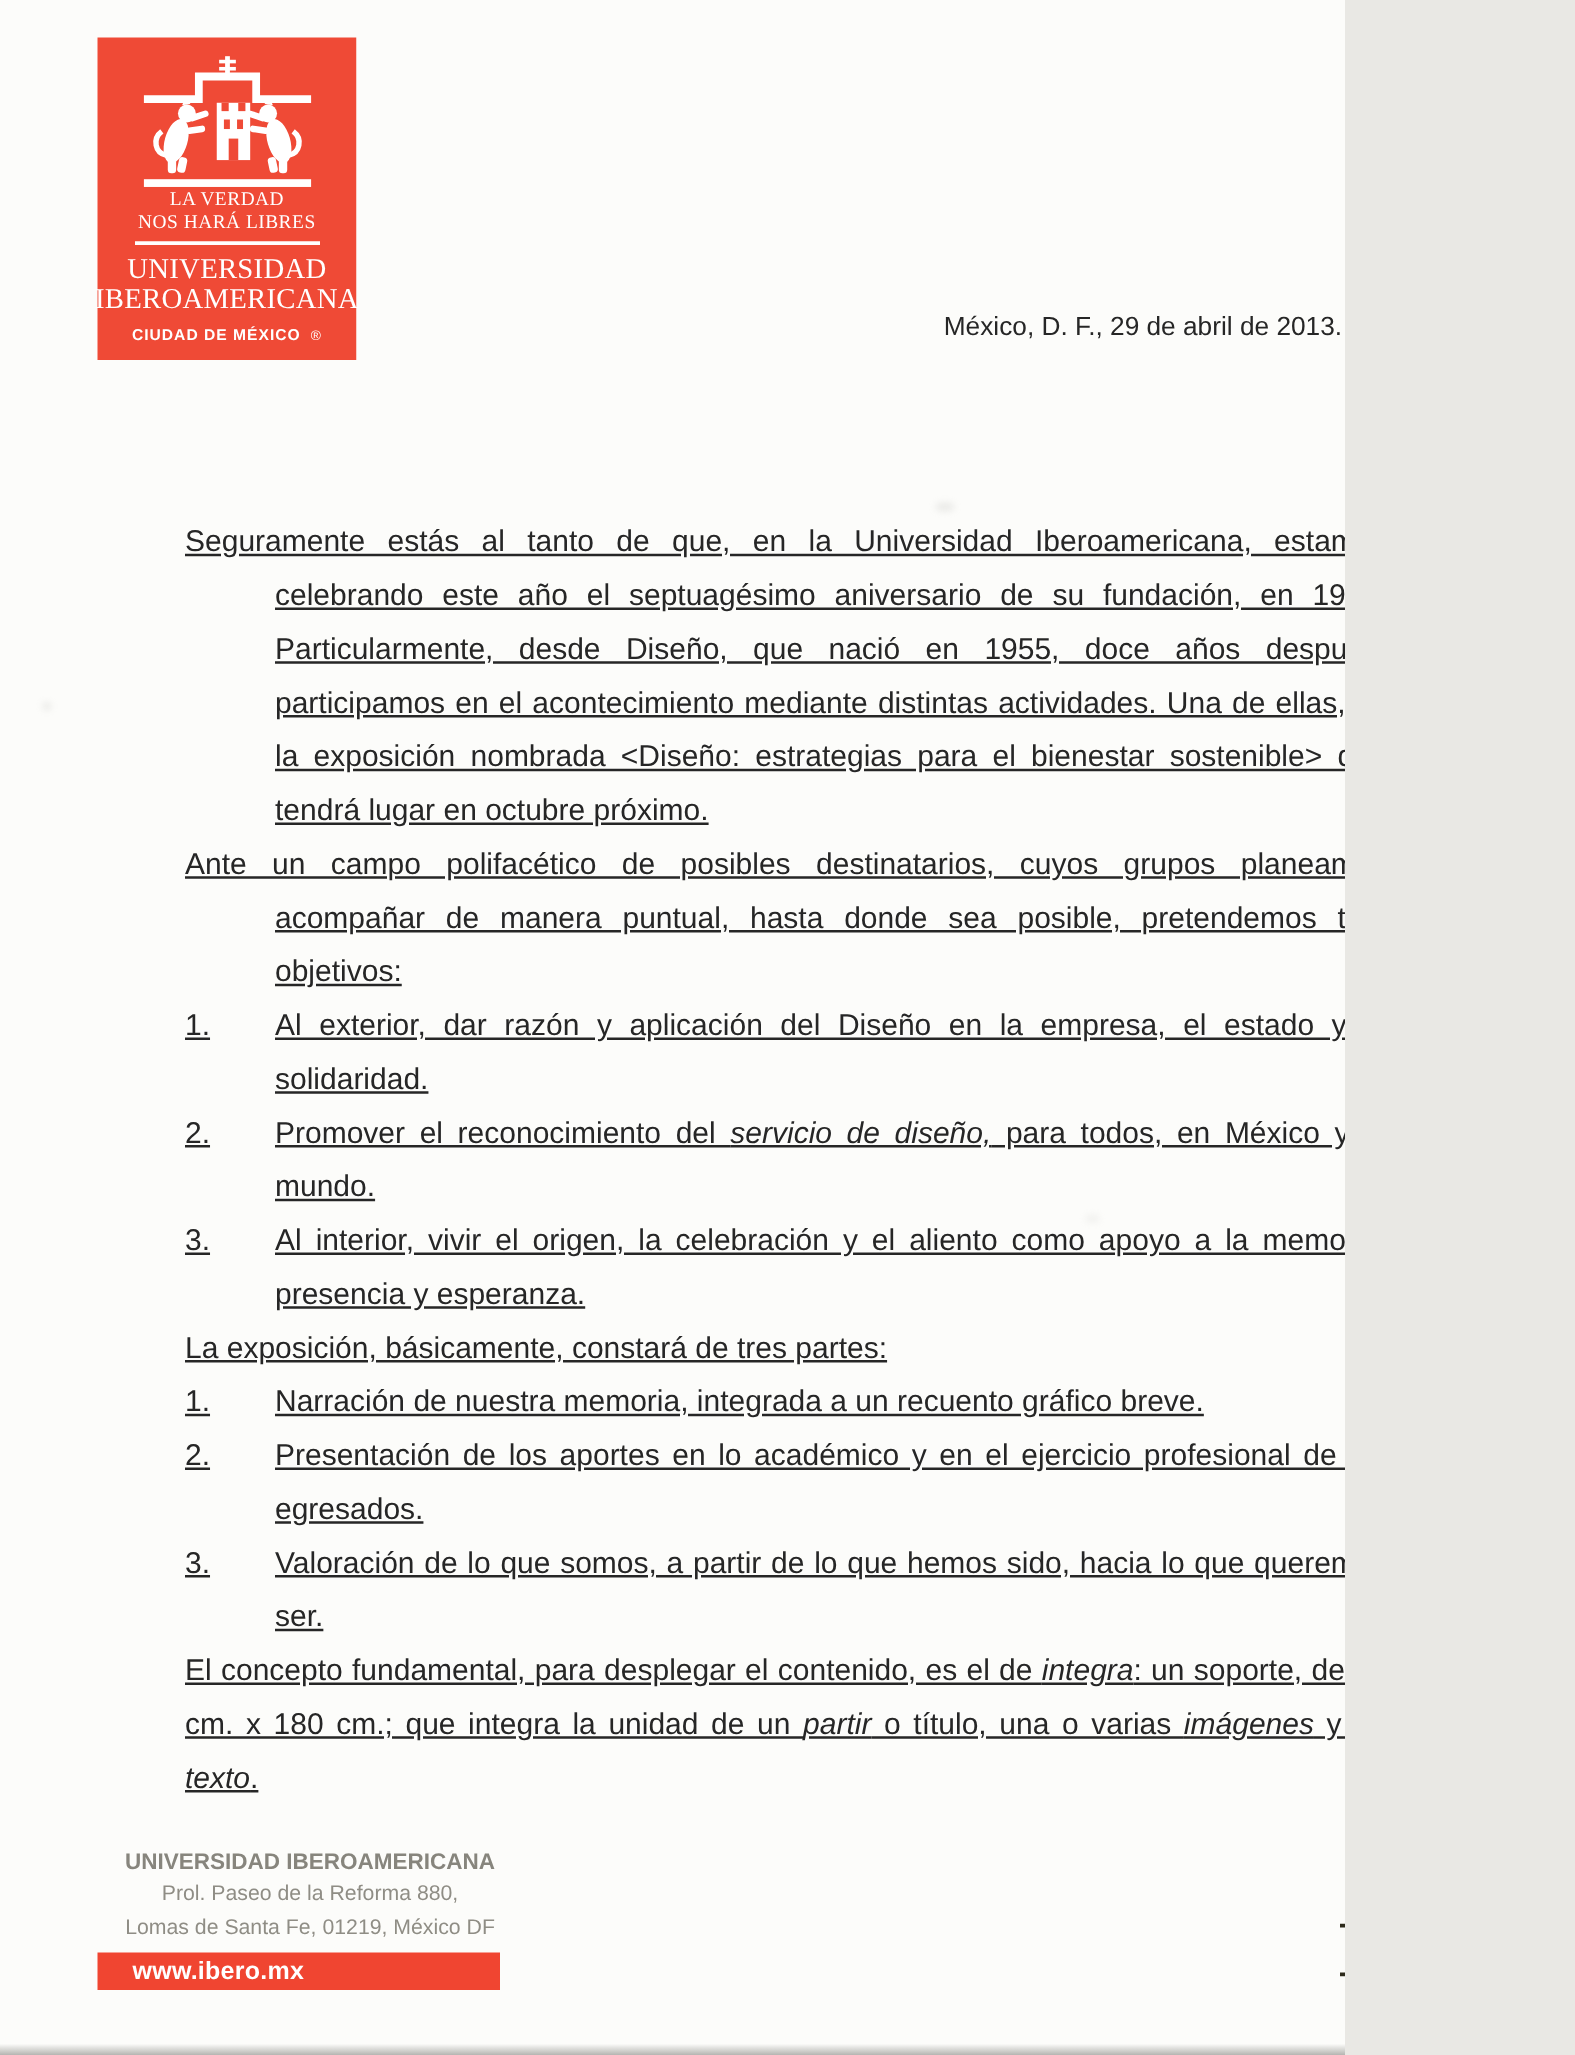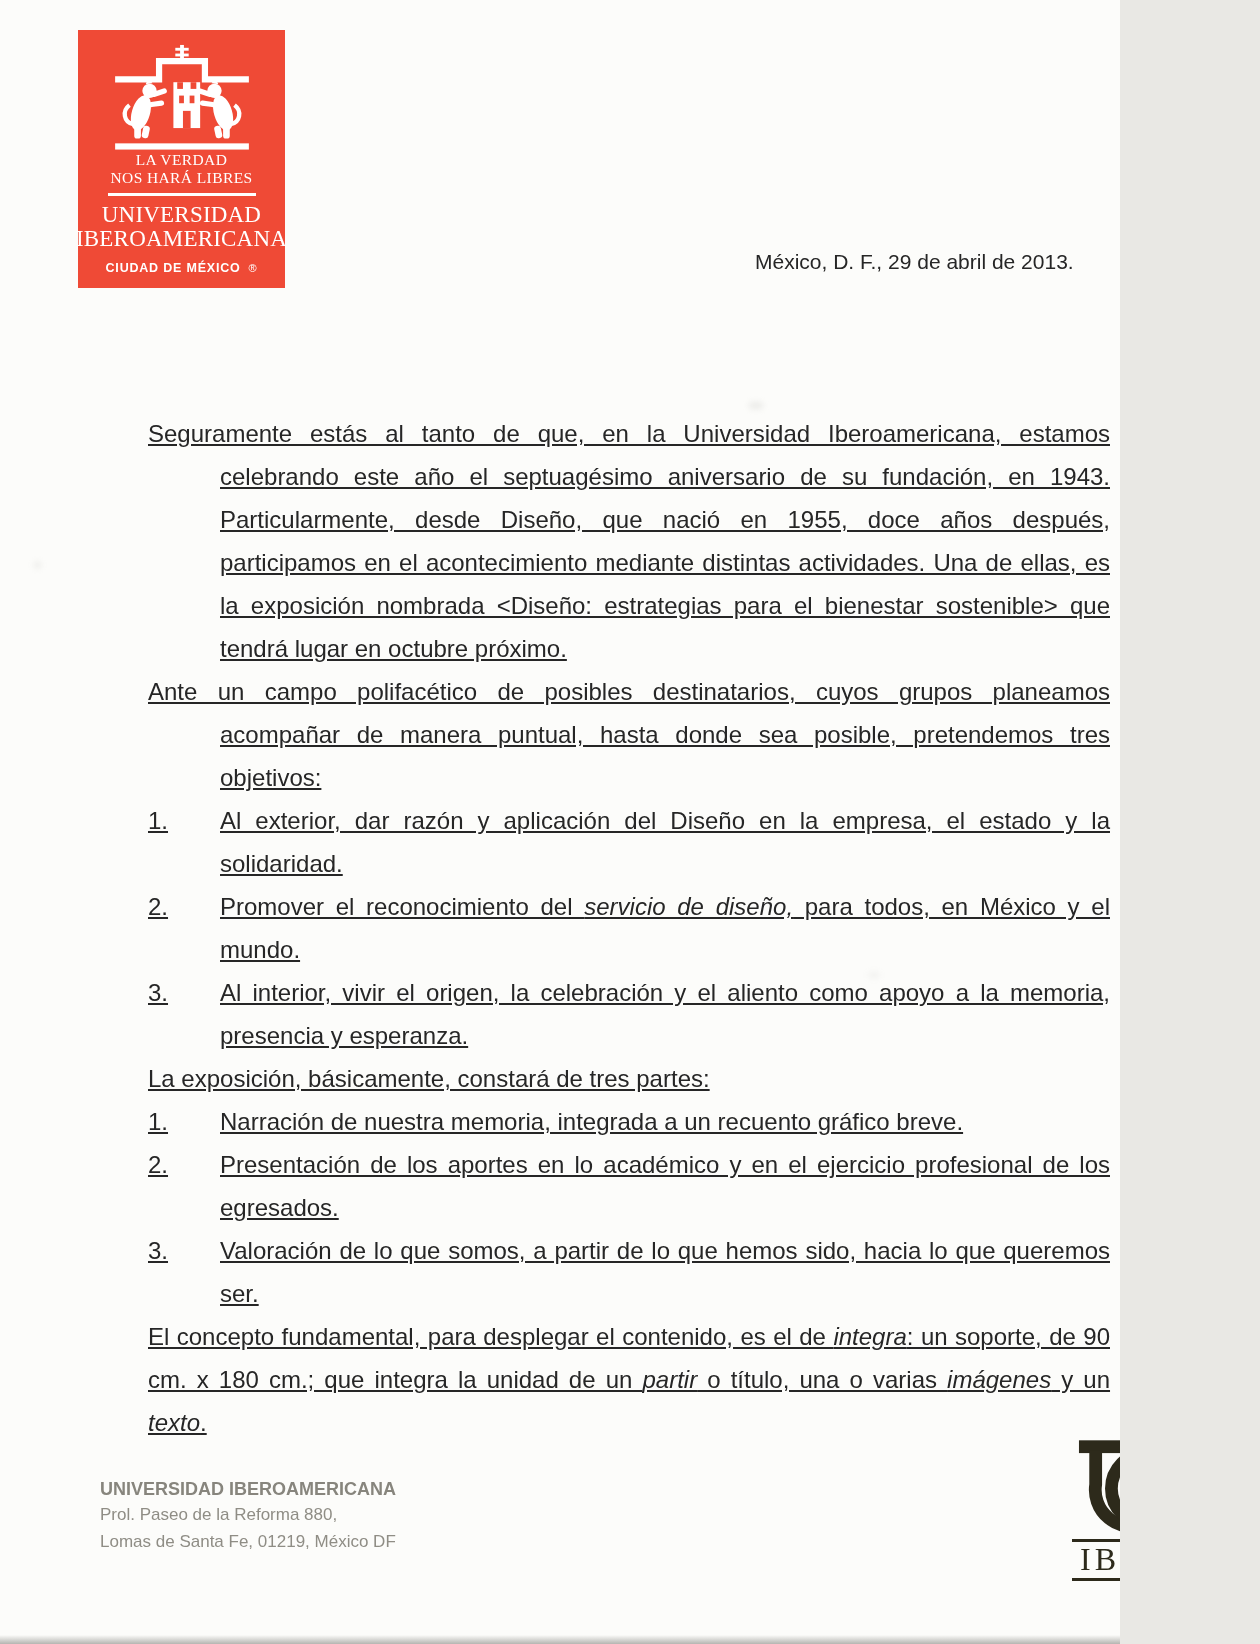--- a/index.html
+++ b/index.html
@@ -3,21 +3,20 @@
 <meta charset="utf-8">
 <style>
   html,body{margin:0;padding:0;background:#e9e8e4;}
   .page{
     position:relative;
     width:1076px;height:1644px;
     background:#fcfcfa;
     overflow:hidden;
     font-family:"Liberation Sans", sans-serif;
     color:#262626;
-    padding-left:44px;
   }
 
   
   .logo-block{
     position:absolute;left:78px;top:30px;width:207px;height:258px;
     background:var(--brand-red,#ef4a36);
     color:#fff;text-align:center;
     display:flex;flex-direction:column;align-items:center;
     box-sizing:border-box;padding-top:14px;
   }
@@ -42,21 +41,21 @@
   .salutation{font-size:21px;line-height:43px;margin-bottom:44px;}
   .block{font-size:24px;line-height:43px;text-decoration:underline;}
   .para{text-align:justify;padding-left:72px;text-indent:-72px;}
   .para.flush{padding-left:0;text-indent:0;}
   .list-item{display:flex;}
   .list-item .num{width:72px;flex:none;}
   .list-item .txt{flex:1;text-align:justify;}
   .it{font-style:italic;}
 
   
-  .footer-address{position:absolute;left:100px;top:1476px;color:#8f8d85;}
+  .footer-address{position:absolute;left:100px;top:1476px;color:#8f8d85;text-align:center;}
   .footer-address .org{font-size:18px;font-weight:bold;line-height:26px;color:#87857d;}
   .footer-address .addr{font-size:17px;line-height:26.5px;}
   .url-bar{
     position:absolute;left:78px;top:1562px;width:322px;height:30px;
     background:var(--url-red,#f04531);
     color:#fff;font-weight:bold;font-size:20px;line-height:30px;
     box-sizing:border-box;padding-left:28px;letter-spacing:.2px;
   }
 
   
@@ -163,20 +162,23 @@
         <div class="block para flush"><span>El concepto fundamental, para desplegar el contenido, es el de </span><span class="it">integra</span><span>: un soporte, de 90 cm. x 180 cm.; que integra la unidad de un </span><span class="it">partir</span><span> o título, una o varias </span><span class="it">imágenes</span><span> y un </span><span class="it">texto</span><span>.</span></div>
       </div>
   </div>
 
   <div class="footer-address">
     <div class="org">UNIVERSIDAD IBEROAMERICANA</div>
     <div class="addr">Prol. Paseo de la Reforma 880,</div>
     <div class="addr">Lomas de Santa Fe, 01219, México DF</div>
   </div>
 
+  <div class="url-bar">
+    <span>www.ibero.mx</span>
+  </div>
 
   <div class="ibero-logo">
     <svg width="116" height="95" viewBox="0 0 118 96" aria-hidden="true">
       <rect x="2" y="0" width="82" height="13" fill="var(--logo-dark,#2d2a1b)"></rect>
       <path d="M19,10 V45 A37,37 0 0 0 69,85" stroke="var(--logo-dark,#2d2a1b)" stroke-width="13" fill="none"></path>
       <circle cx="71" cy="49" r="36" stroke="var(--logo-dark,#2d2a1b)" stroke-width="13" fill="none"></circle>
     </svg>
     <div class="ibero-rule top"></div>
     <div class="ibero-text">IBERO</div>
     <div class="ibero-rule bottom"></div>

